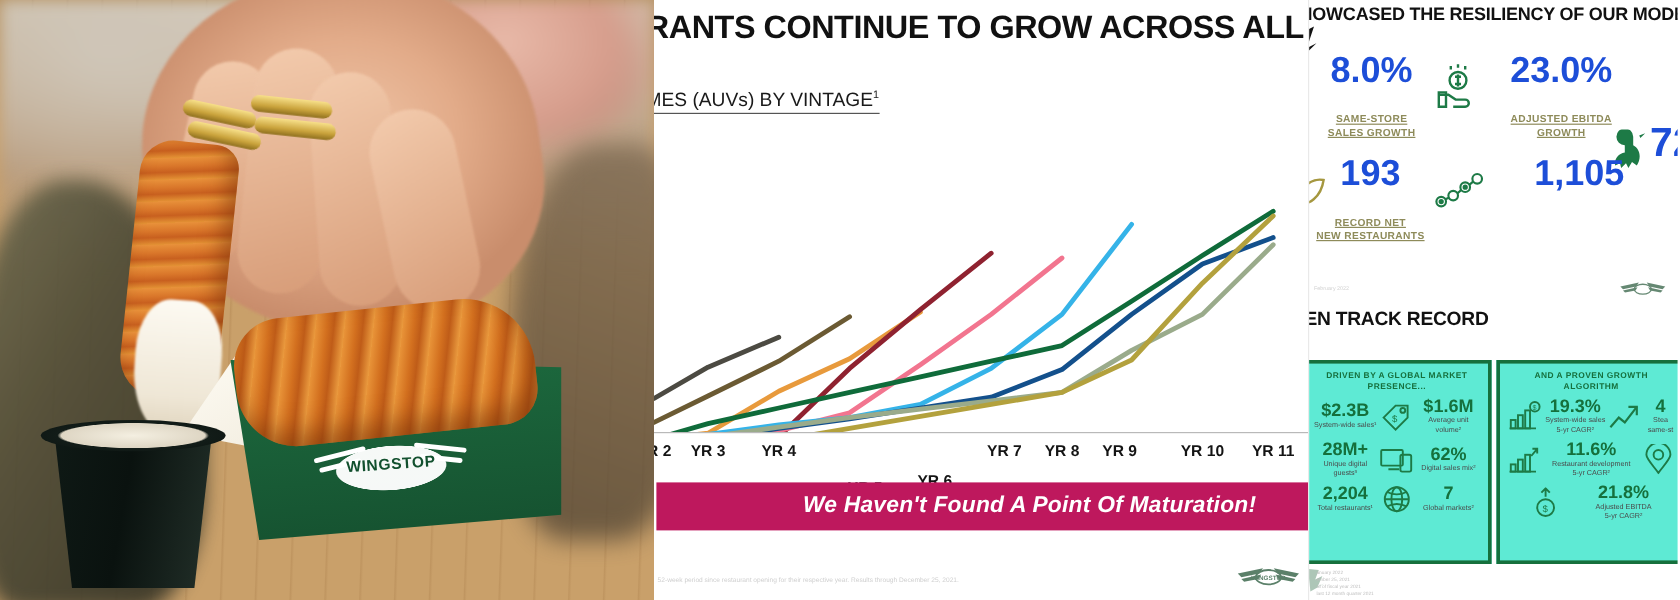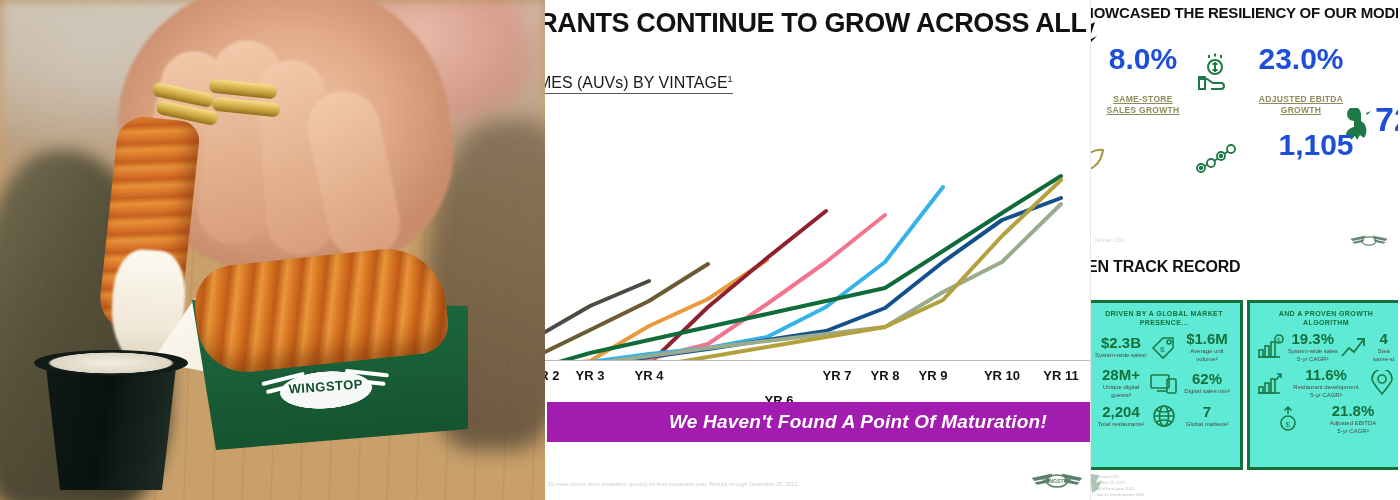--- a/index.html
+++ b/index.html
@@ -85,21 +85,21 @@
   .chart-sub { position:absolute; left:-40px; top:74px; width:640px;
     font: 400 16px "Liberation Sans", sans-serif; color:#1a1a1a; white-space:nowrap; }
   .chart-sub .ul { border-bottom:1.5px solid #555; padding-bottom:2px; }
   .chart-sub sup { font-size:9px; }
   .plot { position:absolute; left:0; top:110px; width:560px; height:250px; }
   .axis-line { position:absolute; left:0; top:360px; width:560px; height:1px; background:#b9b9b9; }
   .xlabels { position:absolute; left:0; top:368px; width:560px; height:24px; }
   .xlab { position:absolute; font: 700 13px "Liberation Sans", sans-serif; color:#141414;
     transform: translateX(-50%); white-space:nowrap; }
   .banner { position:absolute; left:2px; top:402px; width:622px; height:40px;
-    background:#a21caf; display:flex; align-items:center; justify-content:center; }
+    background:#be185d; display:flex; align-items:center; justify-content:center; }
   .banner span { color:#fff; font: italic 700 19px "Liberation Sans", sans-serif; letter-spacing:.2px; }
   .foot { position:absolute; left:3px; top:481px; width:480px;
     font: 400 5.5px "Liberation Sans", sans-serif; color:#cfcfcf; white-space:nowrap; }
   .wmark { position:absolute; right:2px; bottom:4px; width:62px; height:30px; opacity:.85; }
 
   
   .right-panel { position:relative; width:310px; height:500px; background:#fff; overflow:hidden;
     border-left:1px solid #e9e9e9; }
   .rp-title { position:absolute; left:-8px; top:4px; width:420px;
     font: 900 15px "Liberation Sans", sans-serif; color:#111; letter-spacing:-.2px; white-space:nowrap; }
@@ -251,20 +251,25 @@
     <div class="kpi" style="left:284px; top:102px; width:90px; text-align:left;">
       <div class="num" style="font-size:34px">72</div>
       <div class="cap" style="text-align:center">BONE-I
 INFLA</div>
     </div>
 
     <svg class="rp-icon" style="left:-14px; top:140px; width:30px; height:36px" viewBox="0 0 30 36">
       <path d="M2 30 C 6 16, 16 8, 26 10 C 24 24, 14 32, 2 30 Z" fill="none" stroke="#a5973f" stroke-width="2"></path>
     </svg>
 
+    <div class="kpi" style="left:-14px; top:130px; width:130px;">
+      <div class="num">193</div>
+      <div class="cap">RECORD NET
+NEW RESTAURANTS</div>
+    </div>
 
     <svg class="rp-icon" style="left:104px; top:142px; width:42px; height:34px" viewBox="0 0 42 34">
       <g fill="none" stroke="#1d7a46" stroke-width="1.8">
         <circle cx="6" cy="26" r="4"></circle>
           <circle cx="16" cy="21" r="4"></circle>
         <circle cx="26" cy="14" r="4"></circle>
           <circle cx="36" cy="7" r="4"></circle>
         <path d="M9.5 24 L12.8 22.5 M19.4 19.2 L22.8 16.2 M29.4 12 L32.8 9.2"></path>
         <circle cx="6" cy="26" r="1.3" fill="#1d7a46"></circle>
           <circle cx="26" cy="14" r="1.3" fill="#1d7a46"></circle>

